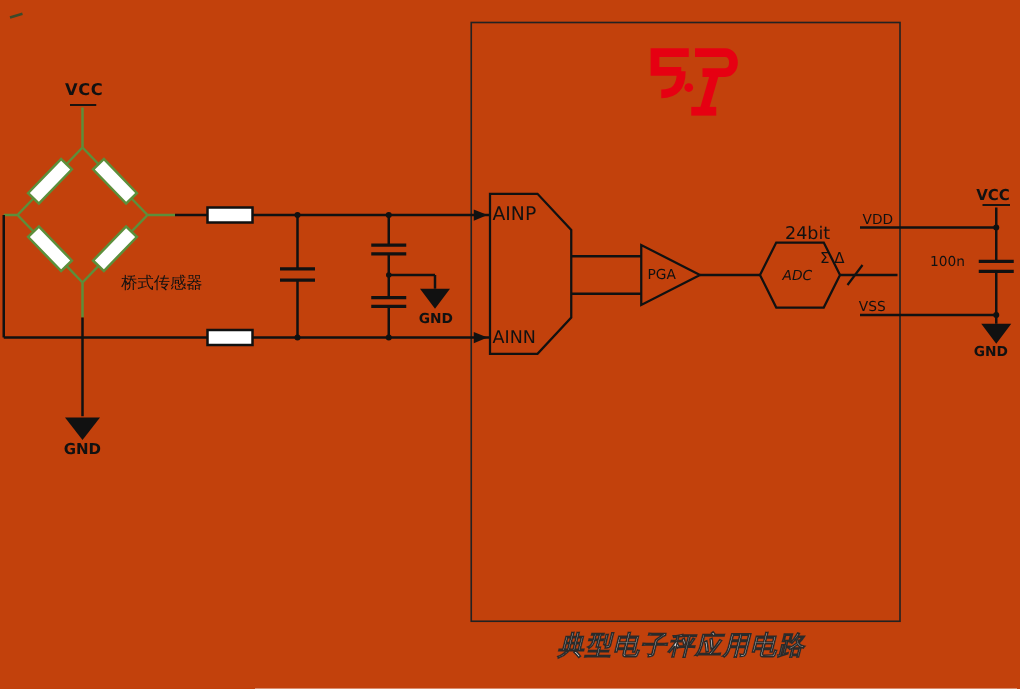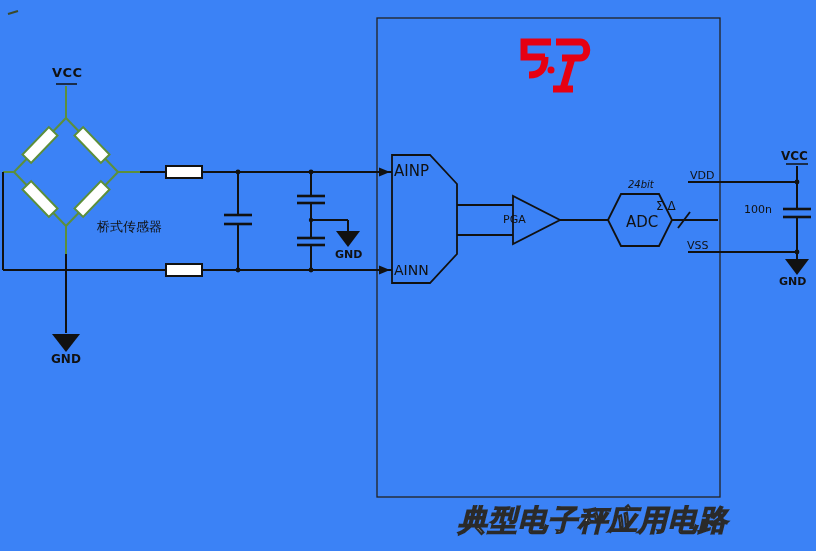--- a/index.html
+++ b/index.html
@@ -1,38 +1,38 @@
 <!DOCTYPE html>
 <html><head>
 <meta charset="utf-8">
 <style>
   html,body{margin:0;padding:0;background:#fff;}
   #stage{
-    position:relative;width:816px;height:551px;background:#3b82f6;
+    position:relative;width:816px;height:551px;background:#c2410c;
     font-family:"DejaVu Sans","Liberation Sans",sans-serif;overflow:hidden;
   }
   #stage svg{position:absolute;left:0;top:0;}
   .lbl{position:absolute;color:#111;white-space:nowrap;line-height:1;}
   .lbl-vcc-left{left:52px;top:66px;font-size:13px;font-weight:bold;letter-spacing:.5px;}
   .lbl-bridge{left:97px;top:220px;font-size:13px;}
   .lbl-gnd-left{left:51px;top:353px;font-size:12px;font-weight:bold;}
   .lbl-gnd-mid{left:335px;top:249px;font-size:11px;font-weight:bold;}
   .lbl-ainp{left:394px;top:164px;font-size:15px;}
   .lbl-ainn{left:394px;top:263px;font-size:14px;}
-  .lbl-pga{left:503px;top:214px;font-size:11px;text-align:center;}
+  .lbl-pga{left:518px;top:214px;font-size:11px;text-align:center;}
   .lbl-adc1{left:656px;top:200px;font-size:12px;}
-  .lbl-adc2{left:626px;top:215px;font-size:15px;}
-  .lbl-bits{left:628px;top:180px;font-size:10px;font-style:italic;}
+  .lbl-adc2{left:626px;top:215px;font-size:11px;font-style:italic;}
+  .lbl-bits{left:628px;top:180px;font-size:14px;}
   .lbl-vdd{left:690px;top:170px;font-size:11px;}
   .lbl-vss{left:687px;top:240px;font-size:11px;text-align:right;}
   .lbl-vcc-right{left:781px;top:150px;font-size:12px;font-weight:bold;}
   .lbl-100n{left:744px;top:204px;font-size:11px;}
   .lbl-gnd-right{left:779px;top:276px;font-size:11px;font-weight:bold;}
   .lbl-caption{
-    left:458px;top:506px;font-size:29px;font-style:italic;font-weight:bold;
+    left:446px;top:506px;font-size:21px;font-style:italic;font-weight:normal;
     color:#e8e8e8;-webkit-text-stroke:1.2px #2a2a2a;letter-spacing:1px;
   }
 </style>
 </head>
 <body>
 
 <div id="stage">
 
   <svg width="816" height="551" viewBox="0 0 816 551">
 

